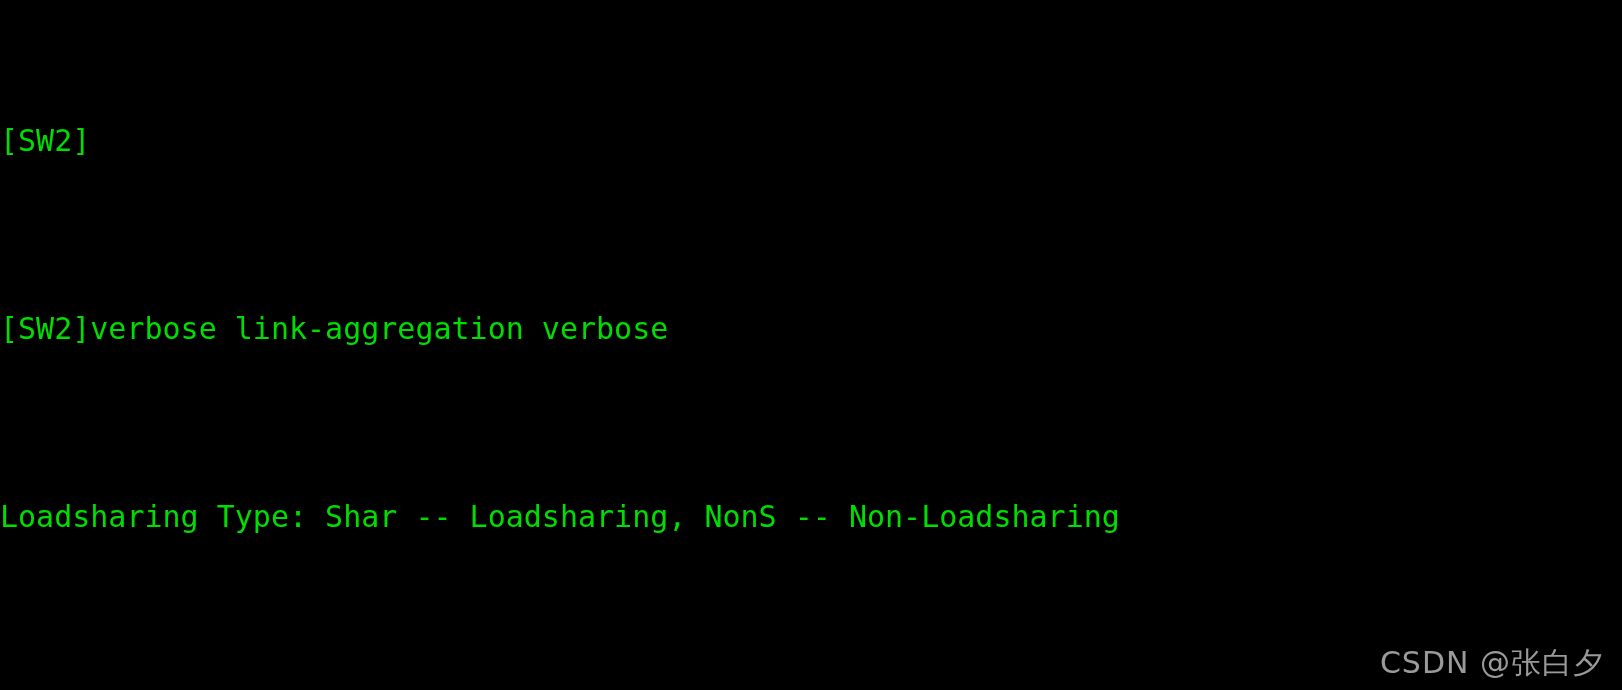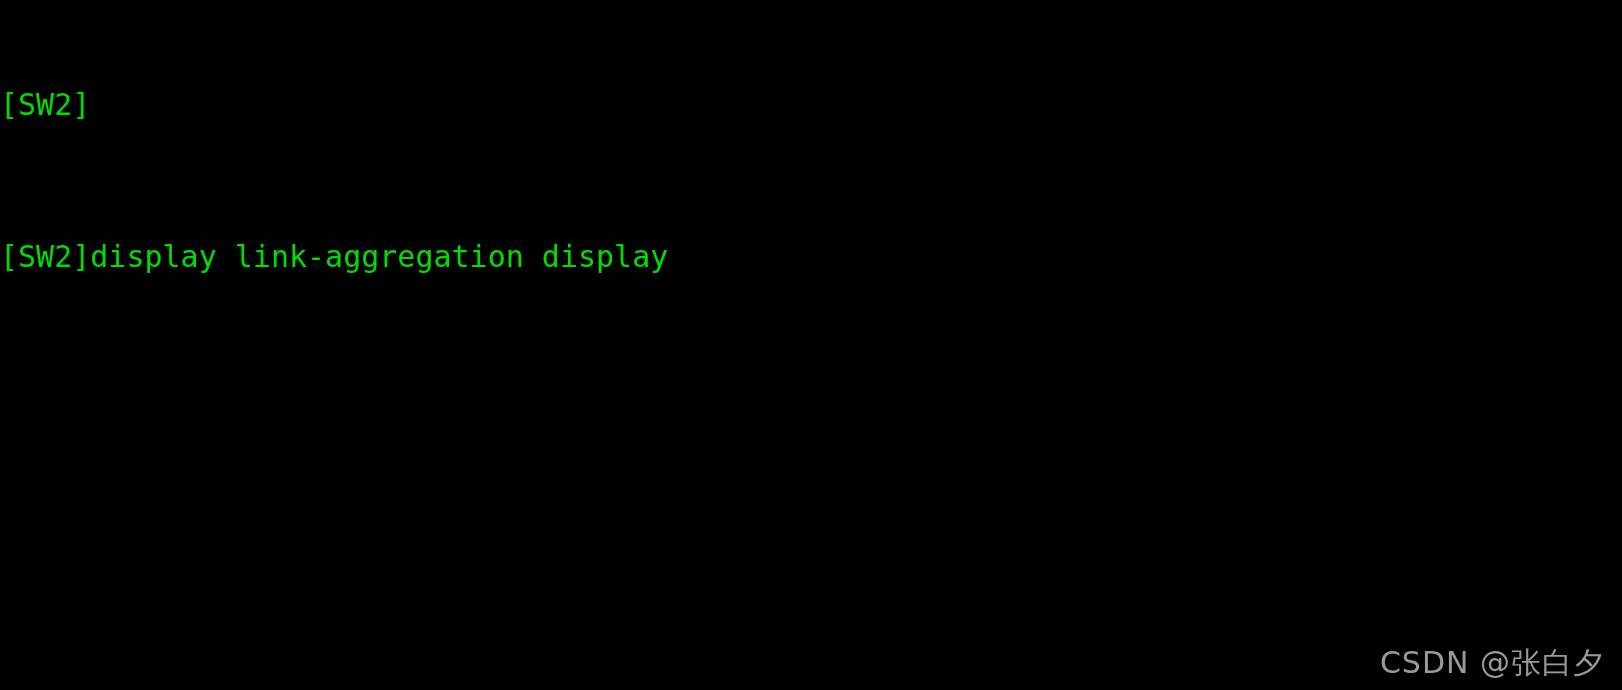--- a/index.html
+++ b/index.html
@@ -26,21 +26,21 @@
     top: -28px;
     width: 1622px;
     white-space: pre;
     letter-spacing: 0px;
   }
   .line {
     height: 38px;
     white-space: pre;
     display: block;
   }
-  .g  { color: #00dd00; }
+  .g  { color: #00dd00; margin-top: 36px; }
   #watermark {
     position: absolute;
     right: 18px;
     bottom: 10px;
     color: #9a9a9a;
     font-family: "DejaVu Sans", "Liberation Sans", sans-serif;
     font-size: 30px;
     line-height: 34px;
     letter-spacing: 1px;
     white-space: pre;
@@ -50,22 +50,23 @@
 </style>
 </head>
 <body>
 
 <div id="terminal">
 
   <div id="screen">
 
     <span class="line g">[SW2]</span>
 
-    <span class="line g">[SW2]display link-aggregation display</span>
+    <span class="line g">[SW2]verbose link-aggregation verbose</span>
 
+    <span class="line g">Loadsharing Type: Shar -- Loadsharing, NonS -- Non-Loadsharing</span>
 
 
     
 
     
 
     
 
     
 

